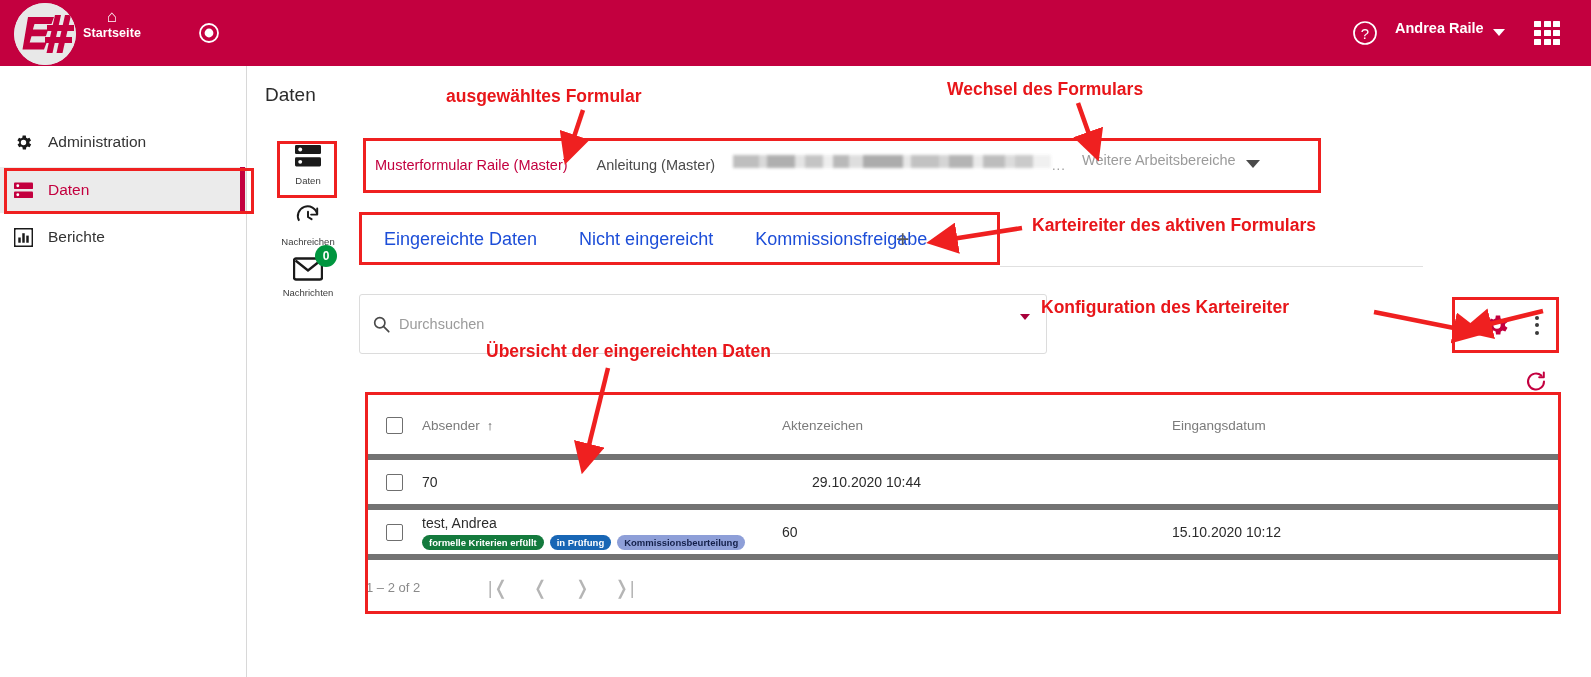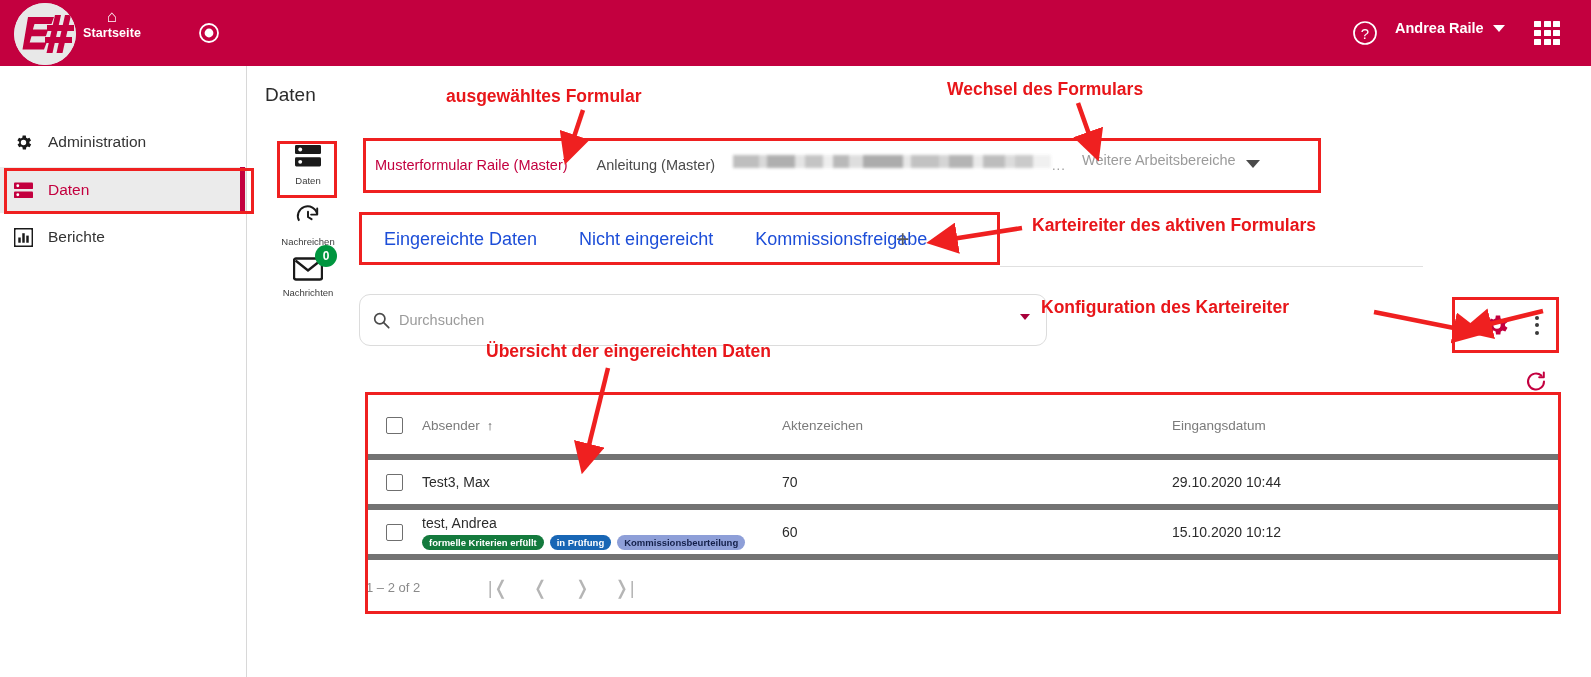--- a/index.html
+++ b/index.html
@@ -22,21 +22,21 @@
   .logo svg{display:block;}
   .home-btn{
     position:absolute;left:86px;top:8px;width:52px;display:flex;flex-direction:column;
     align-items:center;color:#ffffff;cursor:pointer;
   }
   .home-btn .hicon{font-size:17px;line-height:17px;margin-bottom:1px;}
   .home-btn .hlabel{font-size:12.5px;font-weight:bold;letter-spacing:.1px;}
   .record-btn{position:absolute;left:196px;top:20px;width:26px;height:26px;cursor:pointer;}
   .help-btn{position:absolute;left:1350px;top:18px;width:30px;height:30px;cursor:pointer;}
   .user-menu{
-    position:absolute;left:1395px;top:20px;display:flex;align-items:center;gap:9px;
+    position:absolute;left:1395px;top:20px;display:flex;align-items:flex-end;gap:9px;
     color:#ffffff;font-size:14.5px;font-weight:bold;cursor:pointer;
   }
   .chev{width:0;height:0;border-left:6px solid transparent;border-right:6px solid transparent;border-top:7px solid #ffffff;}
   .apps-btn{position:absolute;left:1534px;top:21px;width:26px;height:24px;cursor:pointer;
     display:grid;grid-template-columns:repeat(3,1fr);grid-template-rows:repeat(3,1fr);gap:2.5px;}
   .apps-btn i{background:#ffffff;display:block;border-radius:.5px;}
 
   
   .sidebar{
     position:absolute;left:0;top:66px;width:246px;height:611px;
@@ -86,22 +86,22 @@
     border-left:7px solid transparent;border-right:7px solid transparent;border-top:8px solid #4a4a4a;cursor:pointer;}
 
   
   .tabrow{position:absolute;left:362px;top:212px;width:636px;height:54px;display:flex;align-items:center;}
   .ctab{font-size:18px;color:#1d4ed8;cursor:pointer;white-space:nowrap;}
   .tab-underline{position:absolute;left:1000px;top:266px;width:423px;height:1px;background:#e0e0e0;}
   .plus-tab{position:absolute;left:896px;top:229px;font-size:23px;color:#5a5a5a;cursor:pointer;line-height:20px;}
 
   
   .searchbox{
-    position:absolute;left:359px;top:294px;width:688px;height:52px;box-sizing:border-box;
-    border:1px solid #dcdcdc;border-radius:11px;background:#fff;display:flex;align-items:center;
+    position:absolute;left:359px;top:294px;width:688px;height:60px;box-sizing:border-box;
+    border:1px solid #dcdcdc;border-radius:3px;background:#fff;display:flex;align-items:center;
   }
   .search-icon{margin-left:13px;color:#5a5a5a;display:flex;}
   .search-ph{margin-left:9px;font-size:14.5px;color:#9b9b9b;}
   .search-caret{position:absolute;right:16px;top:19px;width:0;height:0;
     border-left:5px solid transparent;border-right:5px solid transparent;border-top:6px solid #a8003a;cursor:pointer;}
 
   
   .gear-btn{position:absolute;left:1484px;top:312px;width:26px;height:26px;cursor:pointer;color:#c3003f;}
   .kebab-btn{position:absolute;left:1528px;top:312px;width:18px;height:26px;cursor:pointer;
     display:flex;flex-direction:column;align-items:center;justify-content:center;gap:3.5px;}
@@ -320,21 +320,20 @@
       <span>Absender</span><span class="sortarrow">↑</span>
     </div>
     <div class="cell-b th">Aktenzeichen</div>
     <div class="cell-c th">Eingangsdatum</div>
   </div>
 
   <div class="trow tbodyrow">
     <div class="cell-check">
       <span class="cbox"></span>
     </div>
-    <div class="cell-a td">Test3, Max</div>
     <div class="cell-b td">70</div>
     <div class="cell-c td">29.10.2020 10:44</div>
   </div>
 
   <div class="trow tbodyrow">
     <div class="cell-check">
       <span class="cbox"></span>
     </div>
     <div class="cell-a td">
       <div>test, Andrea</div>

